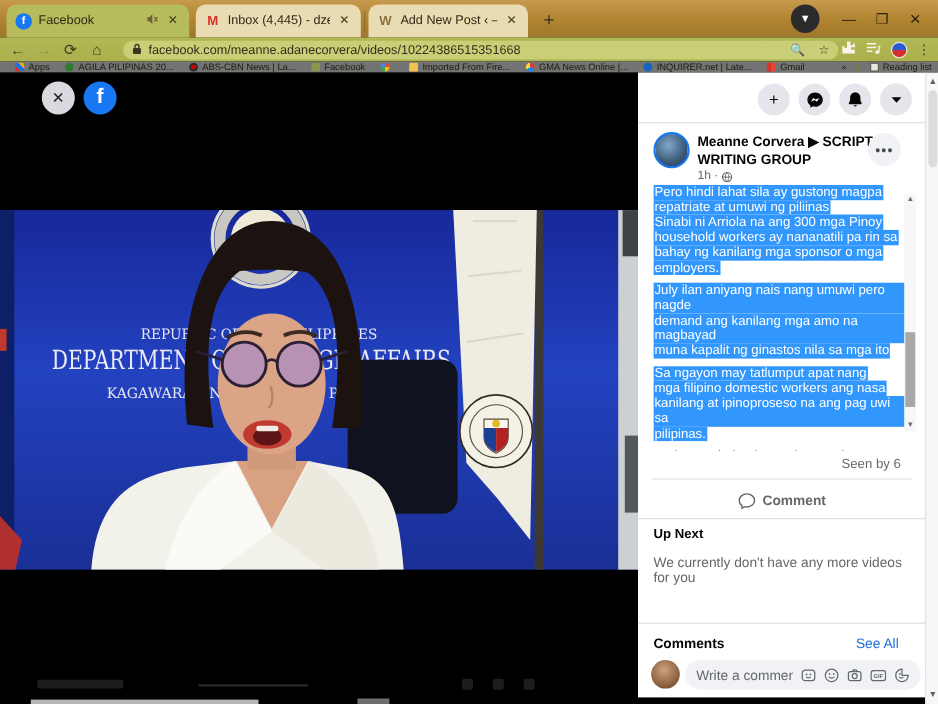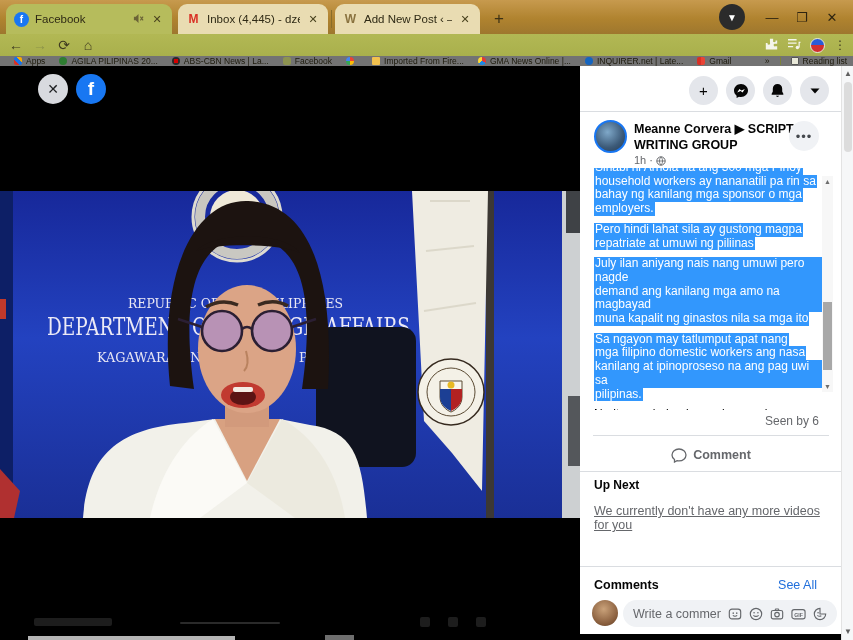--- a/index.html
+++ b/index.html
@@ -98,21 +98,21 @@
               text-align:center; line-height:11px; }
   .in-thumb { position:absolute; left:1px; width:9px; background:#a8a8a8; }
 
   .seen-by { position:absolute; right:22px; top:348px; font-size:12px; color:#65676b; }
   .lc-row { position:absolute; left:13px; top:375px; width:236px; height:28px;
             display:flex; }
   .lc-btn { flex:1; display:flex; align-items:center; justify-content:center; gap:6px;
             color:#65676b; font-size:12.5px; font-weight:bold; }
 
   .upnext-title { position:absolute; left:14px; top:412px; font-size:12px; font-weight:bold; color:#050505; }
-  .upnext-empty { position:absolute; left:14px; top:438px; font-size:12.5px; color:#65676b; width:240px;text-decoration:underline; }
+  .upnext-empty { position:absolute; left:14px; top:438px; font-size:12.5px; color:#65676b; width:240px; }
 
   .cm-title { position:absolute; left:14px; top:512px; font-size:12.5px; font-weight:bold; color:#050505; }
   .cm-seeall { position:absolute; right:24px; top:512px; font-size:12.5px; color:#216fdb; }
   .cm-avatar { position:absolute; left:12px; top:534px; width:26px; height:26px; border-radius:50%;
                background:radial-gradient(circle at 45% 35%,#caa27a,#8a5f3e 65%,#5d3c24); }
   .cm-pill { position:absolute; left:43px; top:534px; width:214px; height:27px; border-radius:14px;
              background:#f0f2f5; display:flex; align-items:center; padding:0 10px; }
   .cm-input { flex:1; border:none; outline:none; background:transparent; font-size:12.5px;
               color:#65676b; font-family:"Liberation Sans",sans-serif; min-width:0; }
   .cm-input::placeholder { color:#65676b; opacity:1; }
@@ -169,20 +169,31 @@
         <div class="wbtn">❐</div>
         <div class="wbtn">✕</div>
       </div>
     </div>
 
     <div class="toolbar">
       <span class="nav-ic" style="margin-left:4px;">←</span>
       <span class="nav-ic disabled">→</span>
       <span class="nav-ic">⟳</span>
       <span class="nav-ic">⌂</span>
+      <div class="urlbar">
+        <span class="lock-ic">
+          <svg width="9" height="11" viewBox="0 0 10 12">
+              <rect x="1" y="5" width="8" height="6" rx="1" fill="#3a361d"></rect>
+              <path d="M3 5V3.5A2 2 0 0 1 7 3.5V5" stroke="#3a361d" stroke-width="1.4" fill="none"></path>
+            </svg>
+        </span>
+        <span class="url-text">facebook.com/meanne.adanecorvera/videos/10224386515351668</span>
+        <span class="pill-ic">🔍</span>
+        <span class="pill-ic">☆</span>
+      </div>
       <div class="tb-right">
         <span class="white-ic">
           <svg width="13" height="13" viewBox="0 0 16 16">
               <path d="M6 1h4v2.2a1.6 1.6 0 1 0 3 0H15v4h-2.2a1.6 1.6 0 1 0 0 3H15v4H1V6h2.2a1.6 1.6 0 1 0 3 0z" fill="#f5f5ea"></path>
             </svg>
         </span>
         <span class="white-ic">
           <svg width="14" height="12" viewBox="0 0 16 14">
               <path d="M1 2h10M1 6h10M1 10h6" stroke="#f5f5ea" stroke-width="1.6"></path>
               <circle cx="12" cy="11" r="2" fill="#f5f5ea"></circle>
@@ -367,29 +378,29 @@
     <div class="post-time">
       <span>1h ·</span>
       <svg width="10" height="10" viewBox="0 0 12 12">
         <circle cx="6" cy="6" r="5" fill="none" stroke="#65676b" stroke-width="1.2"></circle>
         <path d="M1 6h10M6 1c2.5 2.8 2.5 7.2 0 10C3.5 8.2 3.5 3.8 6 1z" stroke="#65676b" stroke-width="1" fill="none"></path>
       </svg>
     </div>
     <div class="more-btn">•••</div>
 
     <div class="post-text">
+      <div class="para">
+        <div><span class="hl">Pero hindi lahat sila ay gustong magpa</span></div>
+        <div><span class="hl">repatriate at umuwi ng piliinas</span></div>
+      </div>
       <div class="para first">
         <div><span class="hl">Sinabi ni Arriola na ang 300 mga Pinoy</span></div>
         <div><span class="hl">household workers ay nananatili pa rin sa</span></div>
         <div><span class="hl">bahay ng kanilang mga sponsor o mga</span></div>
         <div><span class="hl">employers.</span></div>
-      </div>
-      <div class="para">
-        <div><span class="hl">Pero hindi lahat sila ay gustong magpa</span></div>
-        <div><span class="hl">repatriate at umuwi ng piliinas</span></div>
       </div>
       <div class="para">
         <div><span class="hl">July ilan aniyang nais nang umuwi pero nagde</span></div>
         <div><span class="hl">demand ang kanilang mga amo na magbayad</span></div>
         <div><span class="hl">muna kapalit ng ginastos nila sa mga ito</span></div>
       </div>
       <div class="para">
         <div><span class="hl">Sa ngayon may tatlumput apat nang</span></div>
         <div><span class="hl">mga filipino domestic workers ang nasa</span></div>
         <div><span class="hl">kanilang at ipinoproseso na ang pag uwi sa</span></div>

